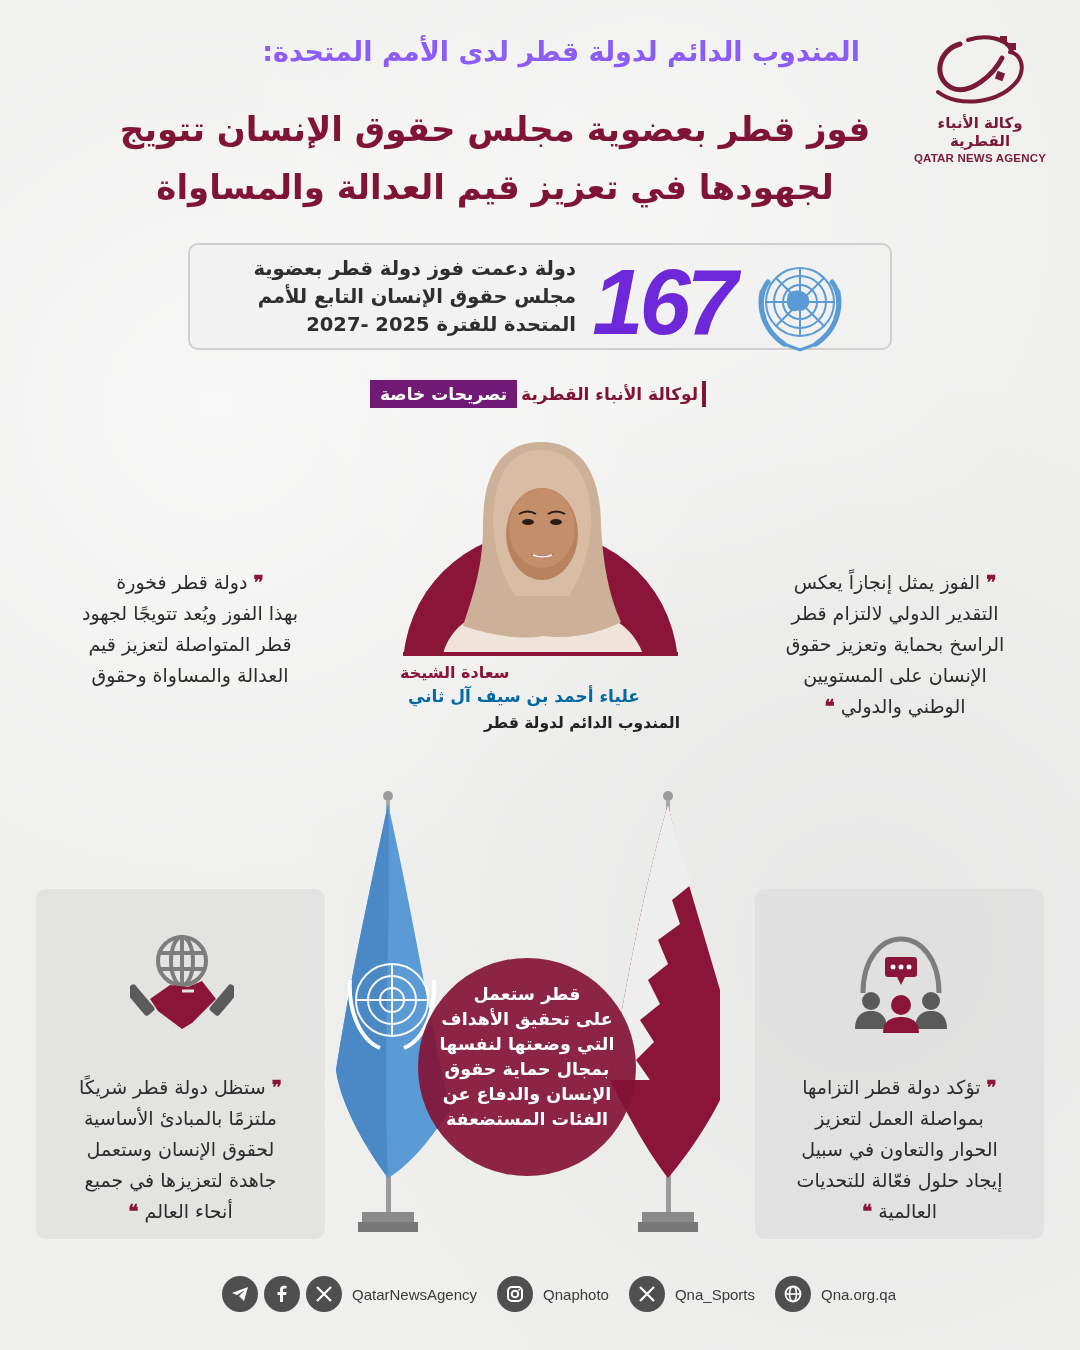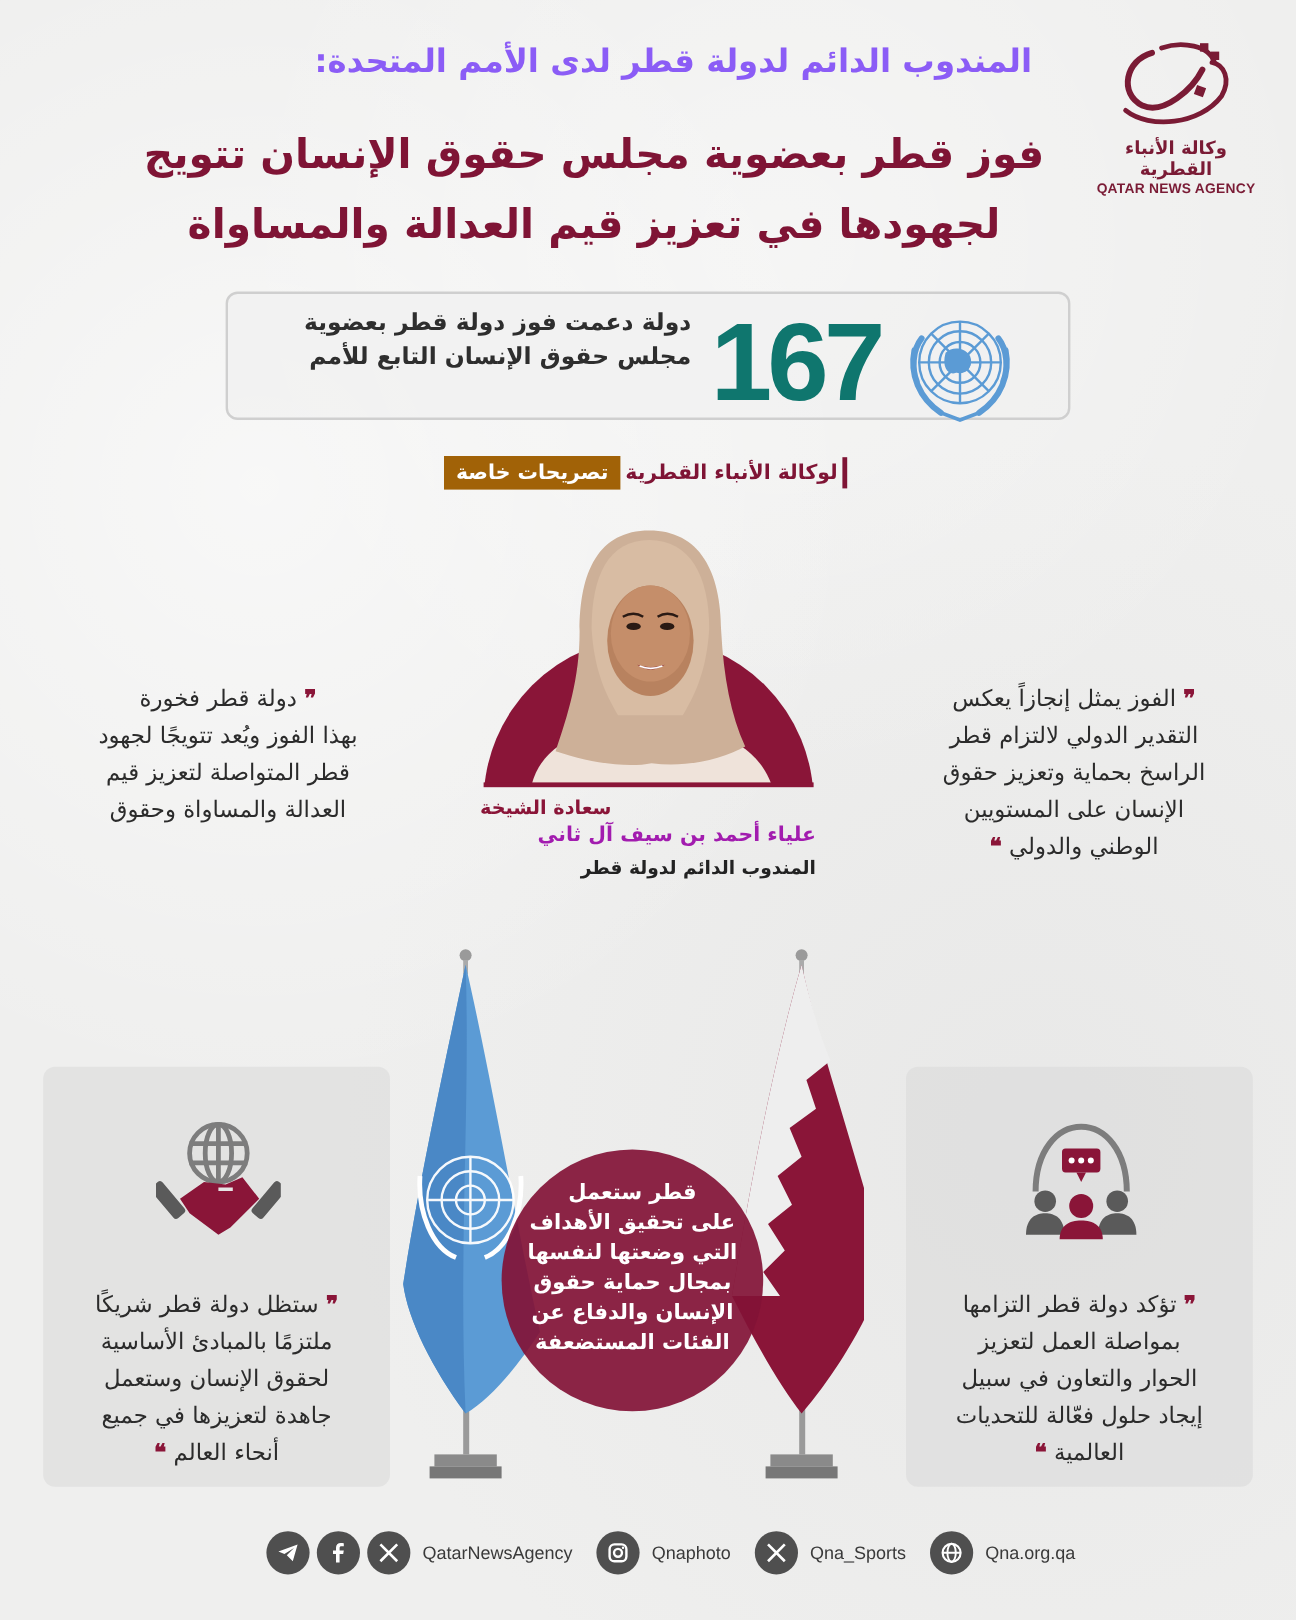--- a/index.html
+++ b/index.html
@@ -22,37 +22,37 @@
   .logo-ar { font-size: 15px; color: #7a1b35; font-weight: bold; margin-top: 2px; direction: rtl; }
   .logo-en { font-family: "Liberation Sans", sans-serif; font-size: 11.5px; font-weight: bold; color: #7a1b35; letter-spacing: 0.2px; margin-top: 2px; }
 
   
   .kicker { right: 220px; top: 36px; width: 700px; text-align: right; font-size: 27px; color: #8b5cf6; font-weight: bold; direction: rtl; }
   .headline { right: 205px; top: 100px; width: 760px; text-align: center; font-size: 34px; line-height: 58px; color: #7f1435; font-weight: bold; direction: rtl; }
 
   
   .stat-box { left: 188px; top: 243px; width: 704px; height: 107px; border: 2px solid #cfcfcf; border-radius: 10px; background: rgba(240,240,240,0.6); }
   .un-emblem { left: 748px; top: 252px; width: 104px; height: 104px; }
-  .stat-number { left: 588px; top: 247px; width: 150px; font-family: "Liberation Sans", sans-serif; font-size: 92px; font-weight: bold; color: #0f766e; letter-spacing: -4px; line-height: 110px; text-align: center; }
+  .stat-number { left: 588px; top: 247px; width: 150px; font-family: "Liberation Sans", sans-serif; font-size: 92px; font-weight: bold; color: #6d28d9; letter-spacing: -4px; line-height: 110px; text-align: center; font-style: italic; }
   .stat-text { left: 200px; top: 255px; width: 376px; text-align: right; font-size: 19.5px; font-weight: bold; line-height: 28px; color: #2e2e2e; direction: rtl; }
 
   
   .excl { left: 370px; top: 380px; height: 28px; display: flex; flex-direction: row-reverse; align-items: center; direction: rtl; }
-  .excl-dark { background: #a16207; color: #fff; font-size: 17px; padding: 0 10px; height: 28px; line-height: 28px; font-weight: bold; }
+  .excl-dark { background: #701a75; color: #fff; font-size: 17px; padding: 0 10px; height: 28px; line-height: 28px; font-weight: bold; }
   .excl-light { color: #7f1435; font-size: 17px; font-weight: bold; padding: 0 4px; }
   .excl-bar { width: 4px; height: 26px; background: #7f1435; }
 
   
   .portrait-wrap { left: 403px; top: 436px; width: 275px; height: 218px; overflow: hidden; }
   .portrait-bg { position: absolute; left: 0; top: 95px; width: 275px; height: 275px; border-radius: 50%; background: #8a1538; }
   .portrait-line { left: 403px; top: 652px; width: 275px; height: 4px; background: #8a1538; }
 
   
   .person-title { left: 400px; top: 662px; width: 280px; text-align: left; font-size: 16px; font-weight: bold; color: #8a1538; direction: rtl; line-height: 22px; }
-  .person-name { left: 424px; top: 684px; width: 280px; text-align: center; font-size: 17px; font-weight: bold; color: #a21caf; direction: rtl; line-height: 24px; }
+  .person-name { left: 384px; top: 684px; width: 280px; text-align: center; font-size: 17px; font-weight: bold; color: #0369a1; direction: rtl; line-height: 24px; }
   .person-role { left: 400px; top: 712px; width: 280px; font-size: 15.5px; color: #222; direction: rtl; line-height: 22px; font-weight: bold; }
 
   
   .quote { font-size: 19px; line-height: 31px; color: #2b2b2b; direction: rtl; text-align: center; }
   .qmark { color: #8a1538; font-family: "DejaVu Serif", serif; font-weight: bold; }
   .quote-left { left: 50px; top: 567px; width: 280px; }
   .quote-right { left: 760px; top: 567px; width: 270px; }
 
   
   .card { background: rgba(216,216,216,0.55); border-radius: 10px; }
@@ -109,20 +109,21 @@
     <path d="M40 42 C46 36 56 38 60 44 C64 52 58 60 50 58 C44 62 36 56 40 42Z" fill="#5b9bd5"></path>
     <path d="M14 40 C10 60 18 80 36 92 M20 30 C12 40 12 56 16 66" fill="none" stroke="#5b9bd5" stroke-width="5" stroke-linecap="round"></path>
     <path d="M90 40 C94 60 86 80 68 92 M84 30 C92 40 92 56 88 66" fill="none" stroke="#5b9bd5" stroke-width="5" stroke-linecap="round"></path>
     <path d="M36 92 L52 98 L68 92" fill="none" stroke="#5b9bd5" stroke-width="3"></path>
   </svg>
 </div>
 <div class="abs stat-number">167</div>
 <div class="abs stat-text">
   <div>دولة دعمت فوز دولة قطر بعضوية</div>
   <div>مجلس حقوق الإنسان التابع للأمم</div>
+  <div>المتحدة للفترة  2025 -2027</div>
 </div>
 
 <div class="abs excl">
   <span class="excl-dark">تصريحات خاصة</span>
   <span class="excl-light">لوكالة الأنباء القطرية</span>
   <span class="excl-bar"></span>
 </div>
 
 <div class="abs portrait-wrap">
   <div class="portrait-bg"></div>

